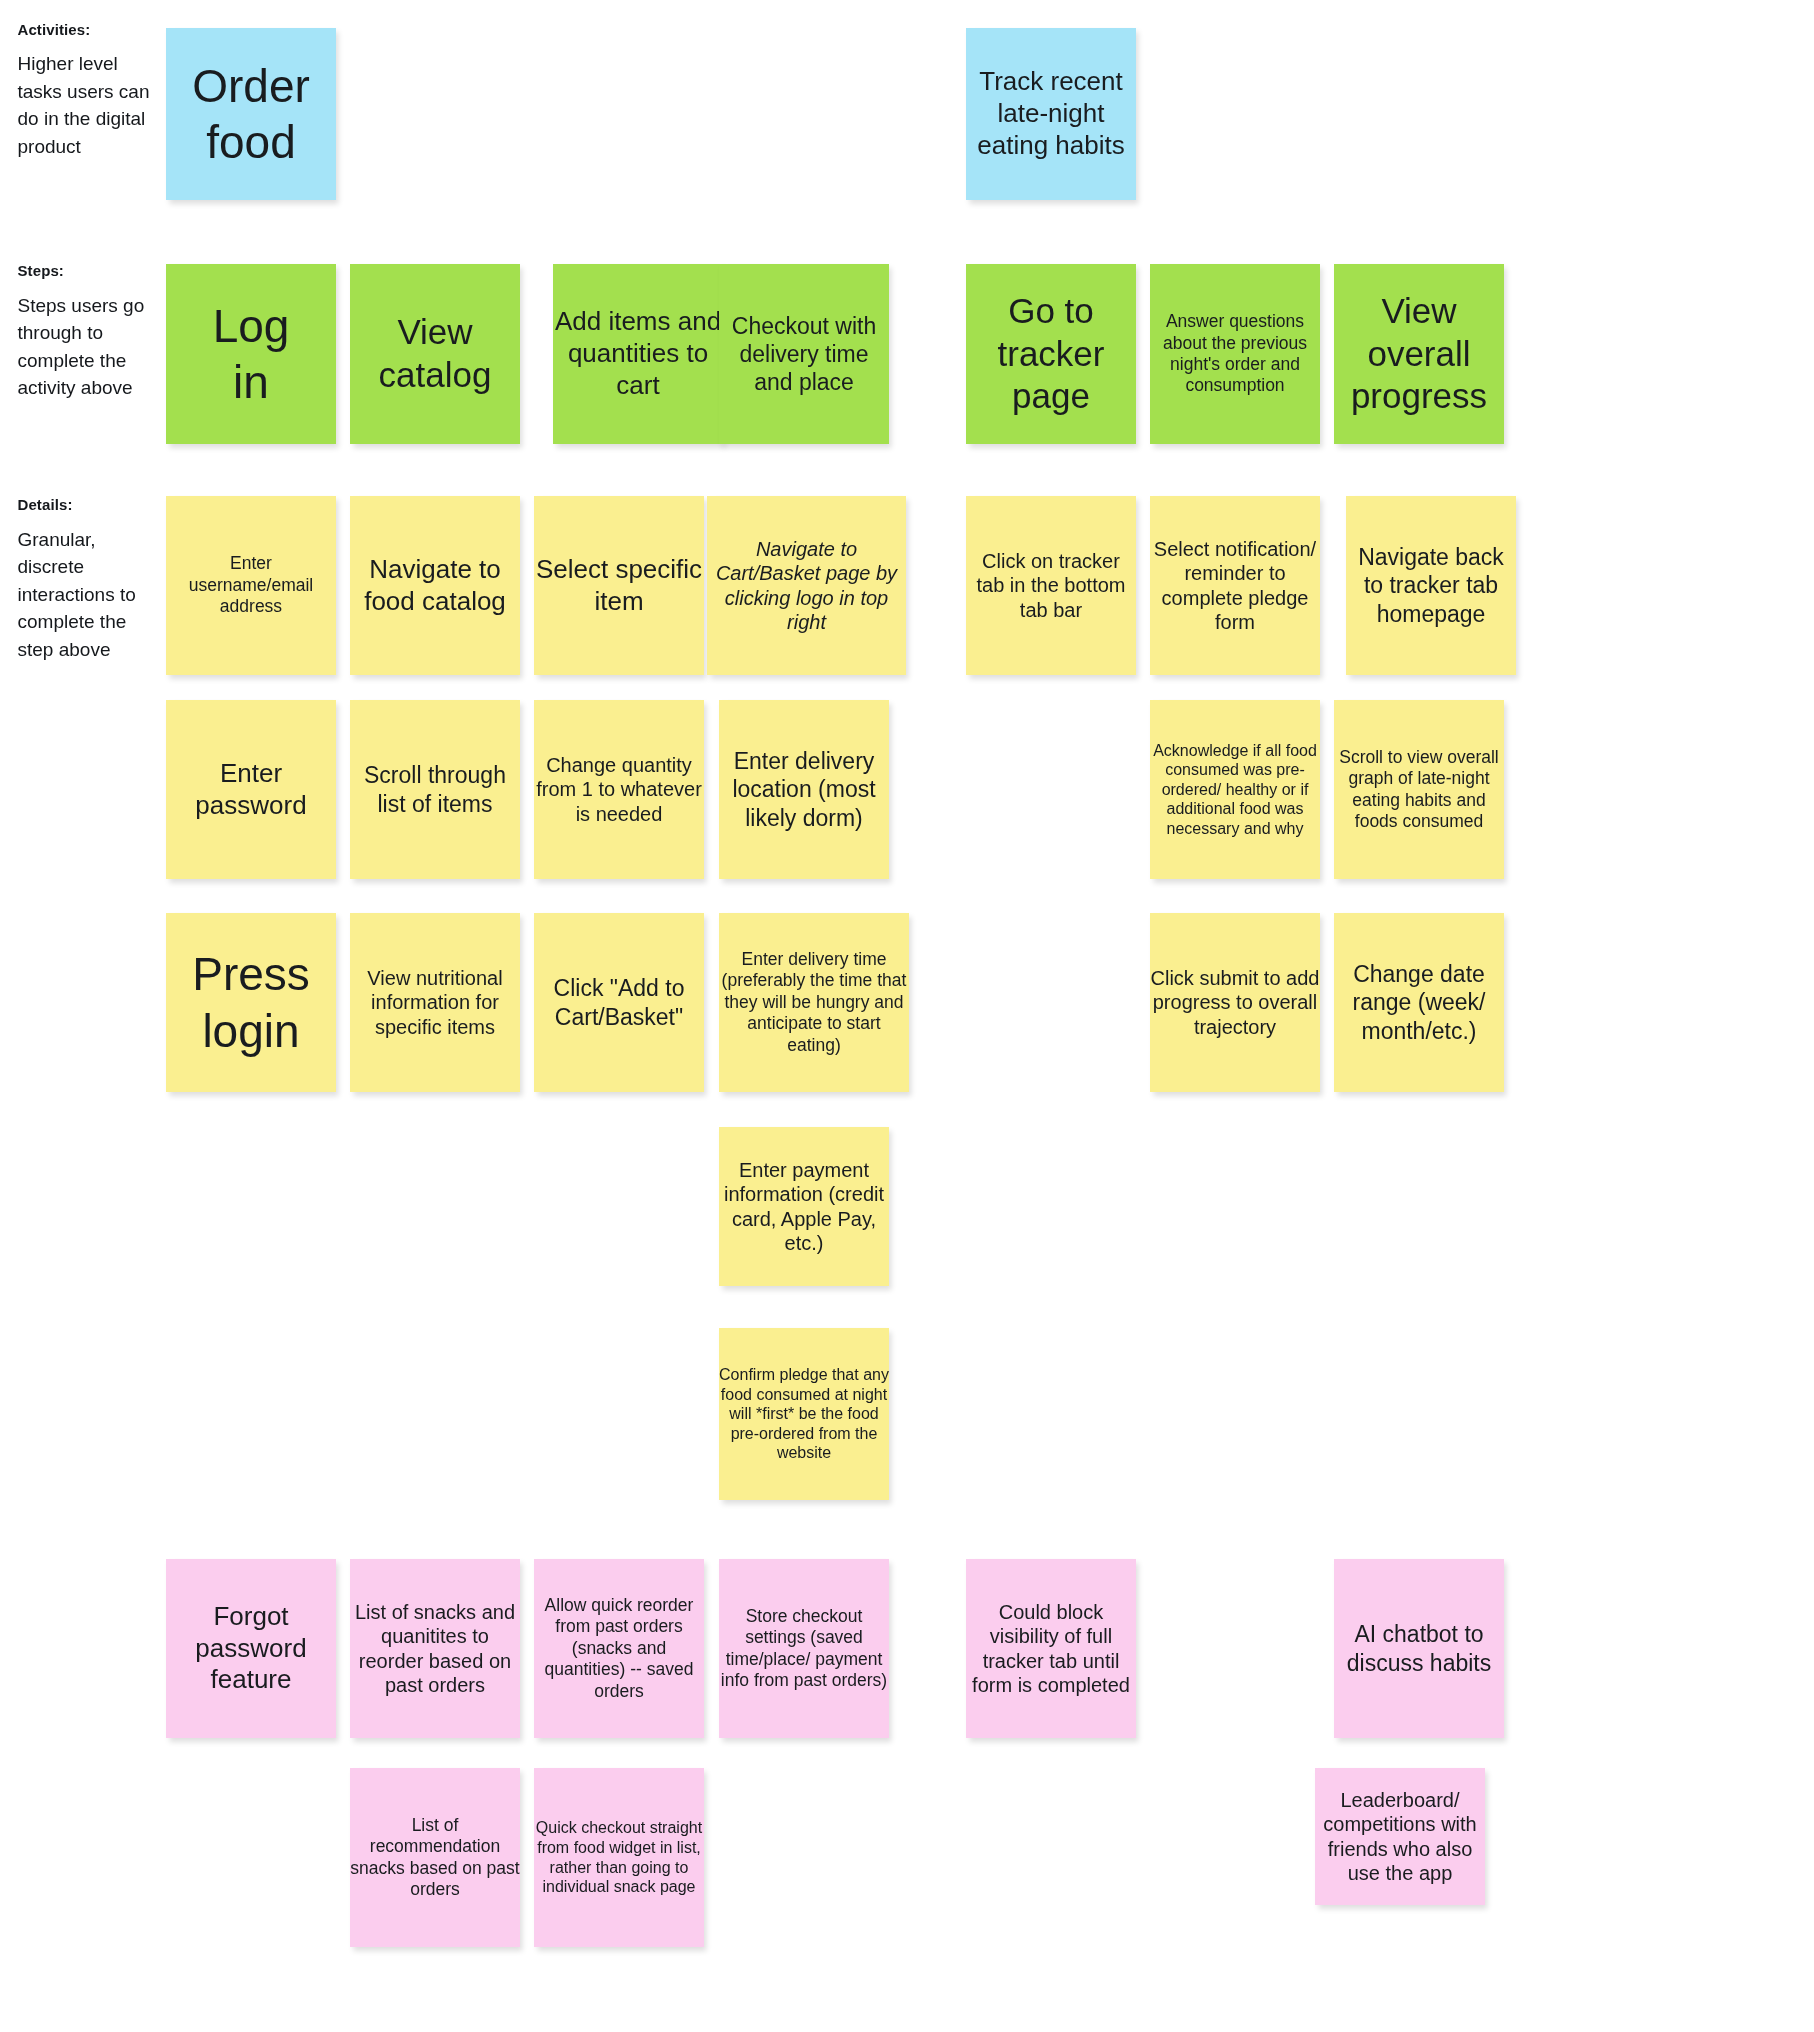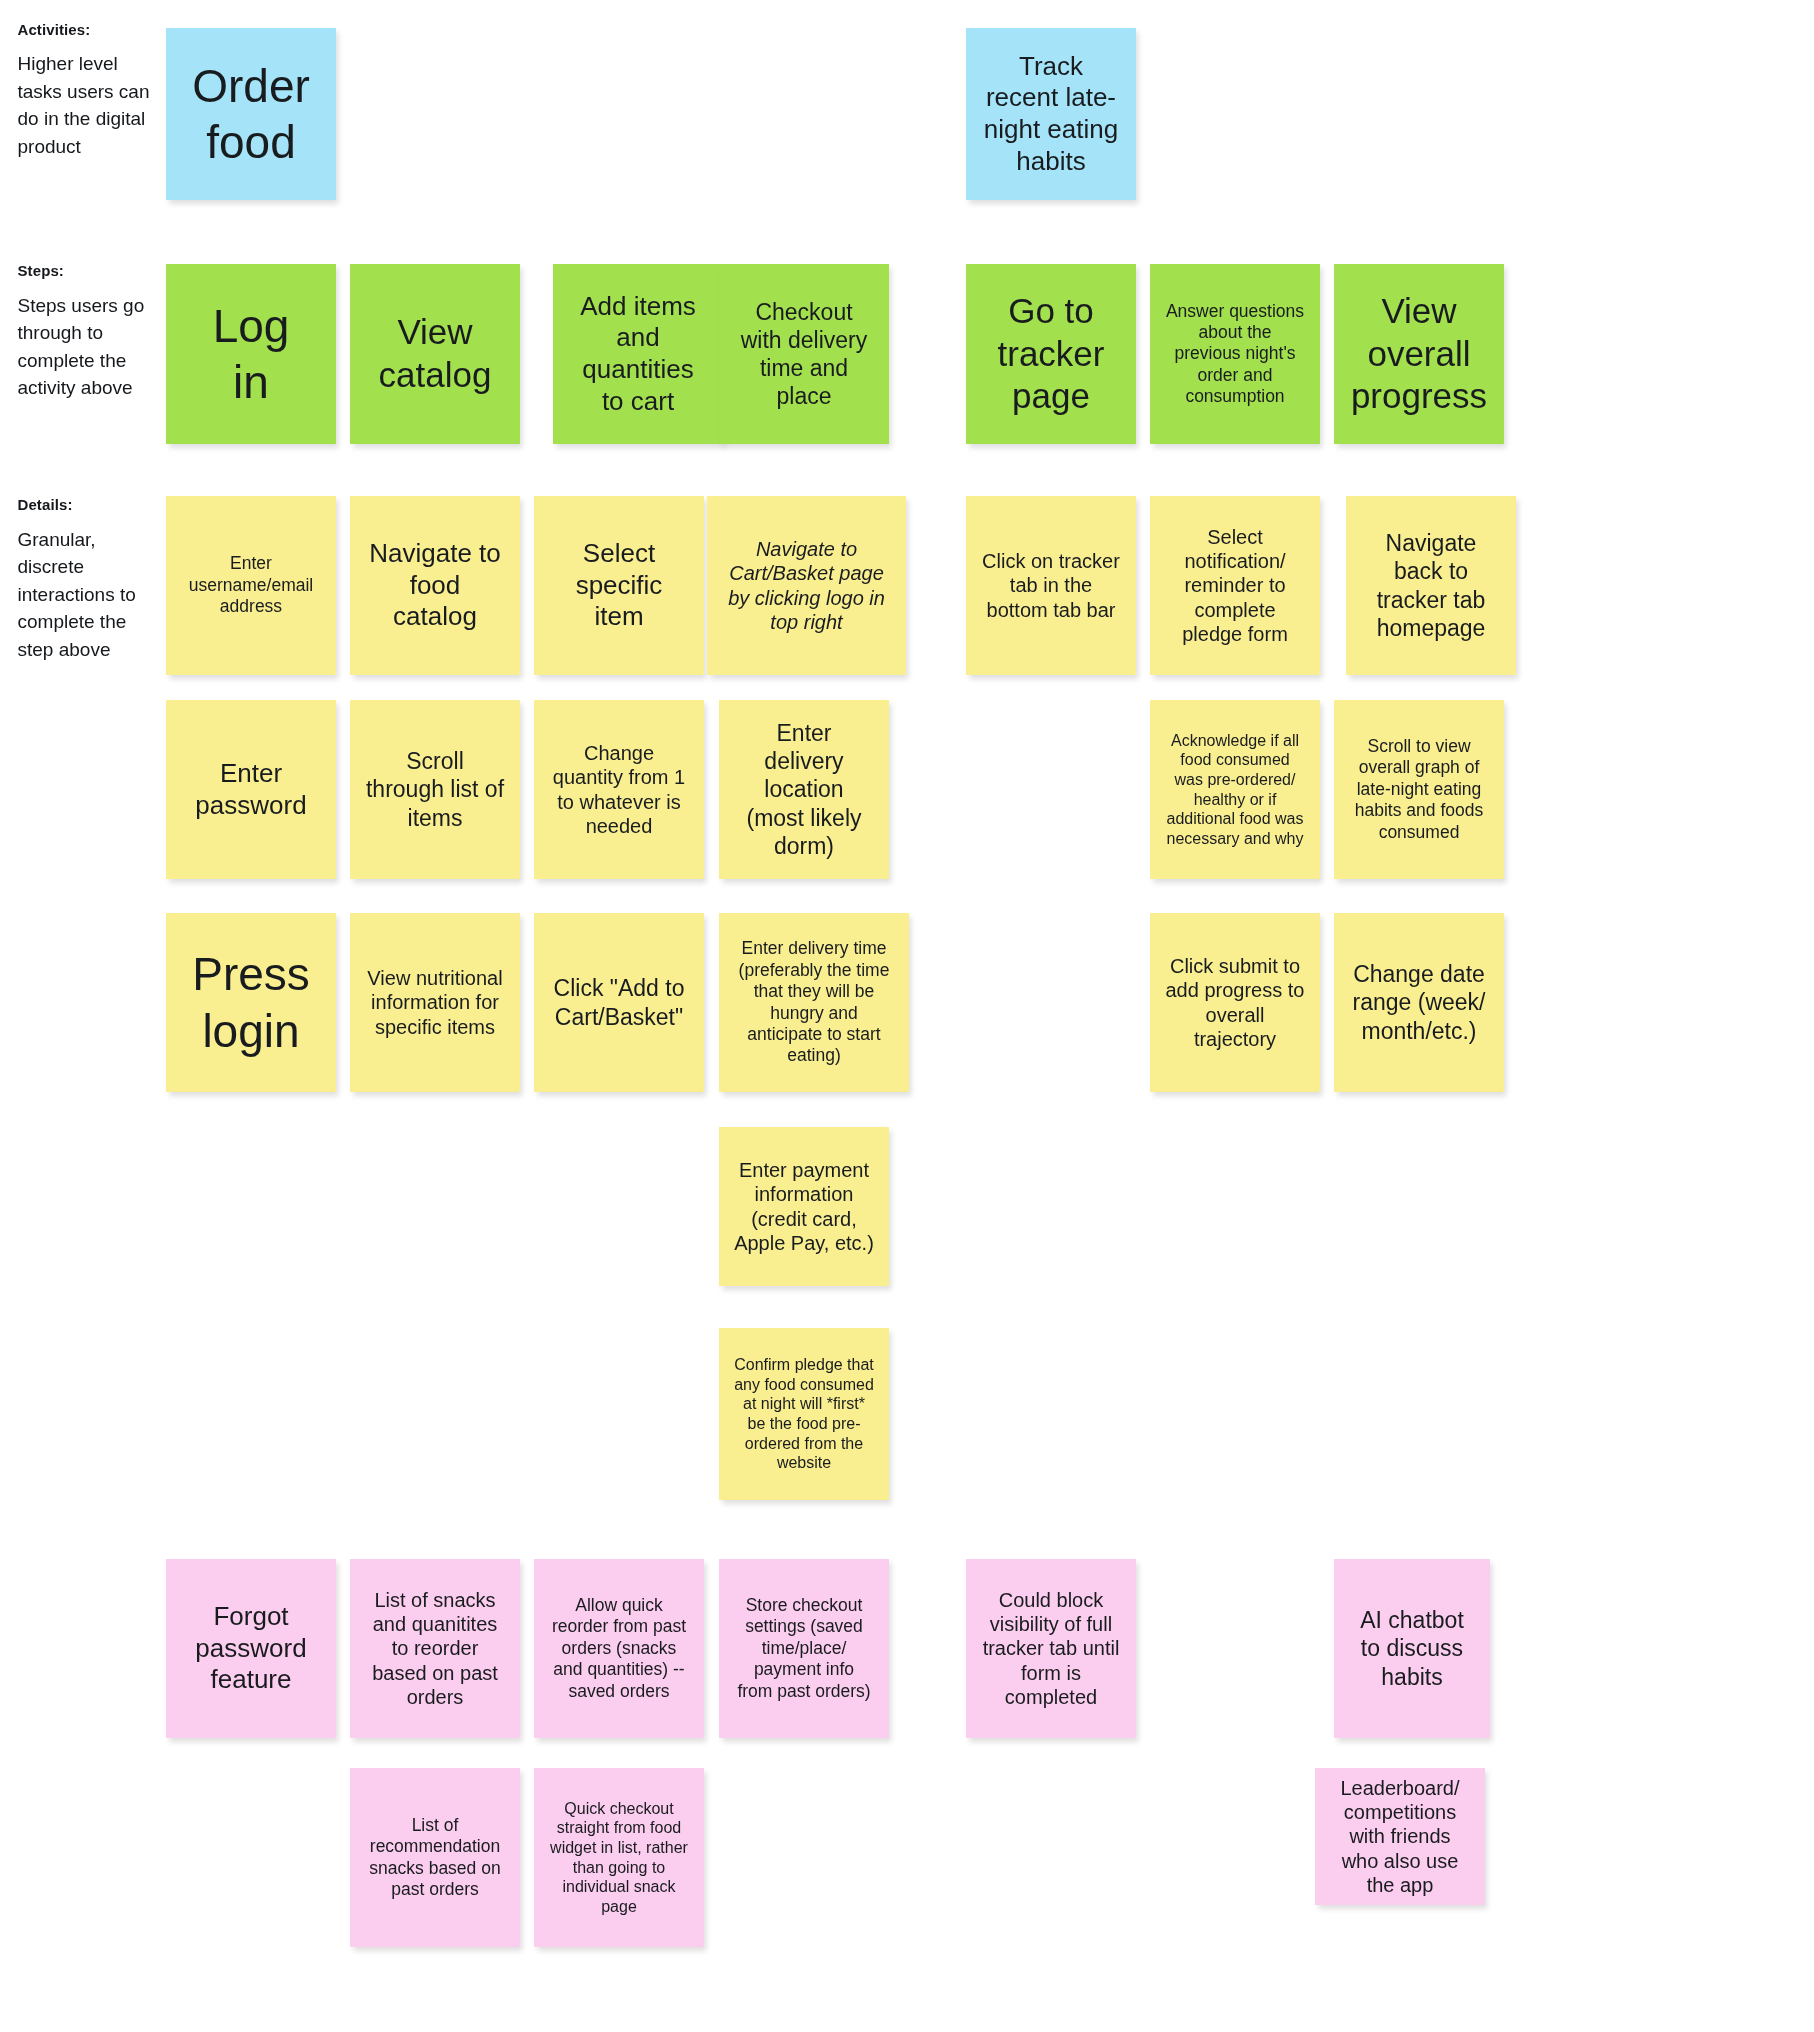--- a/index.html
+++ b/index.html
@@ -44,21 +44,21 @@
   .row-label .desc b { font-weight: bold; font-style: italic; }
   .row-label .desc i { font-weight: bold; font-style: italic; }
 
   
   .note {
     position: absolute;
     display: flex;
     align-items: center;
     justify-content: center;
     text-align: center;
-    padding: 8px 15px;
+    padding: 8px 0;
     color: #191c1f;
     box-shadow: 3.2px 4px 5.6px rgba(0,0,0,0.13);
     line-height: 1.22;
     overflow: hidden;
     word-wrap: break-word;
     white-space: pre-line;
   }
   .note.activity {
     background: #a5e4f8;
   }
@@ -212,21 +212,21 @@
   </div>
   <div class="note mvp fs-xxs" style="left:534px; top:1559px; width:170px; height:179px;">
     <span>Allow quick reorder from past orders (snacks and quantities) -- saved orders</span>
   </div>
   <div class="note mvp fs-xxs" style="left:719px; top:1559px; width:170px; height:179px;">
     <span>Store checkout settings (saved time/place/ payment info from past orders)</span>
   </div>
   <div class="note mvp fs-xs" style="left:966px; top:1559px; width:170px; height:179px;">
     <span>Could block visibility of full tracker tab until form is completed</span>
   </div>
-  <div class="note mvp fs-sm" style="left:1334px; top:1559px; width:156px; height:179px;">
+  <div class="note mvp fs-sm" style="left:1334px; top:1559px; width:170px; height:179px;">
     <span>AI chatbot to discuss habits</span>
   </div>
 
   <div class="note mvp fs-xxs" style="left:350px; top:1768px; width:170px; height:179px;">
     <span>List of recommendation snacks based on past orders</span>
   </div>
   <div class="note mvp fs-3xs" style="left:534px; top:1768px; width:170px; height:179px;">
     <span>Quick checkout straight from food widget in list, rather than going to individual snack page</span>
   </div>
   <div class="note mvp fs-xs" style="left:1315px; top:1768px; width:170px; height:137px;">

